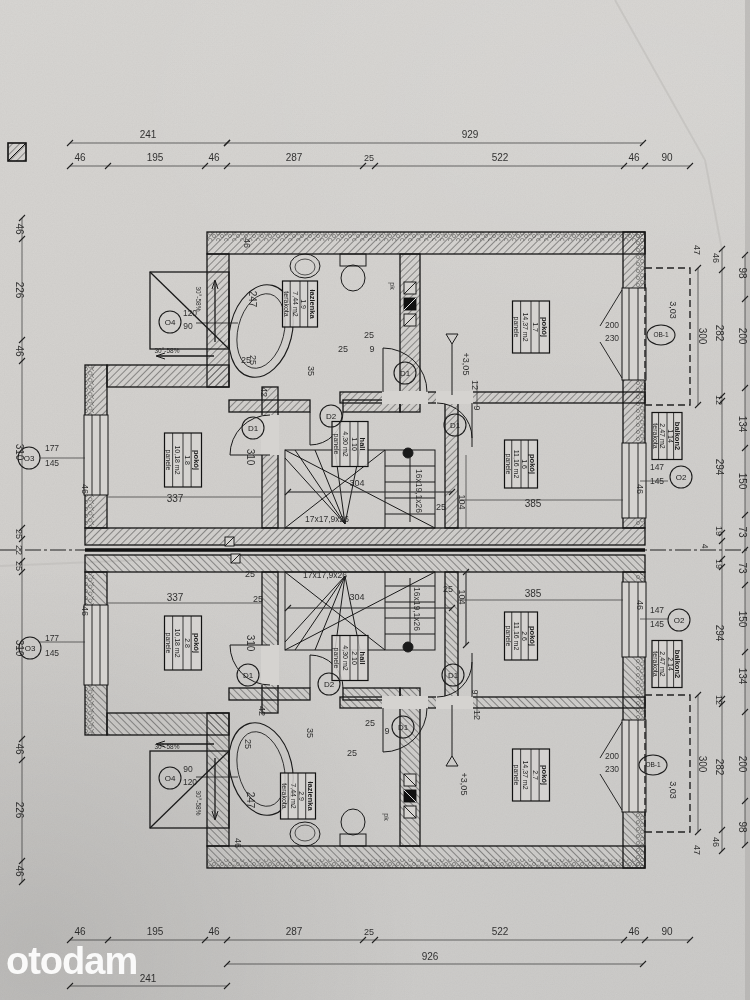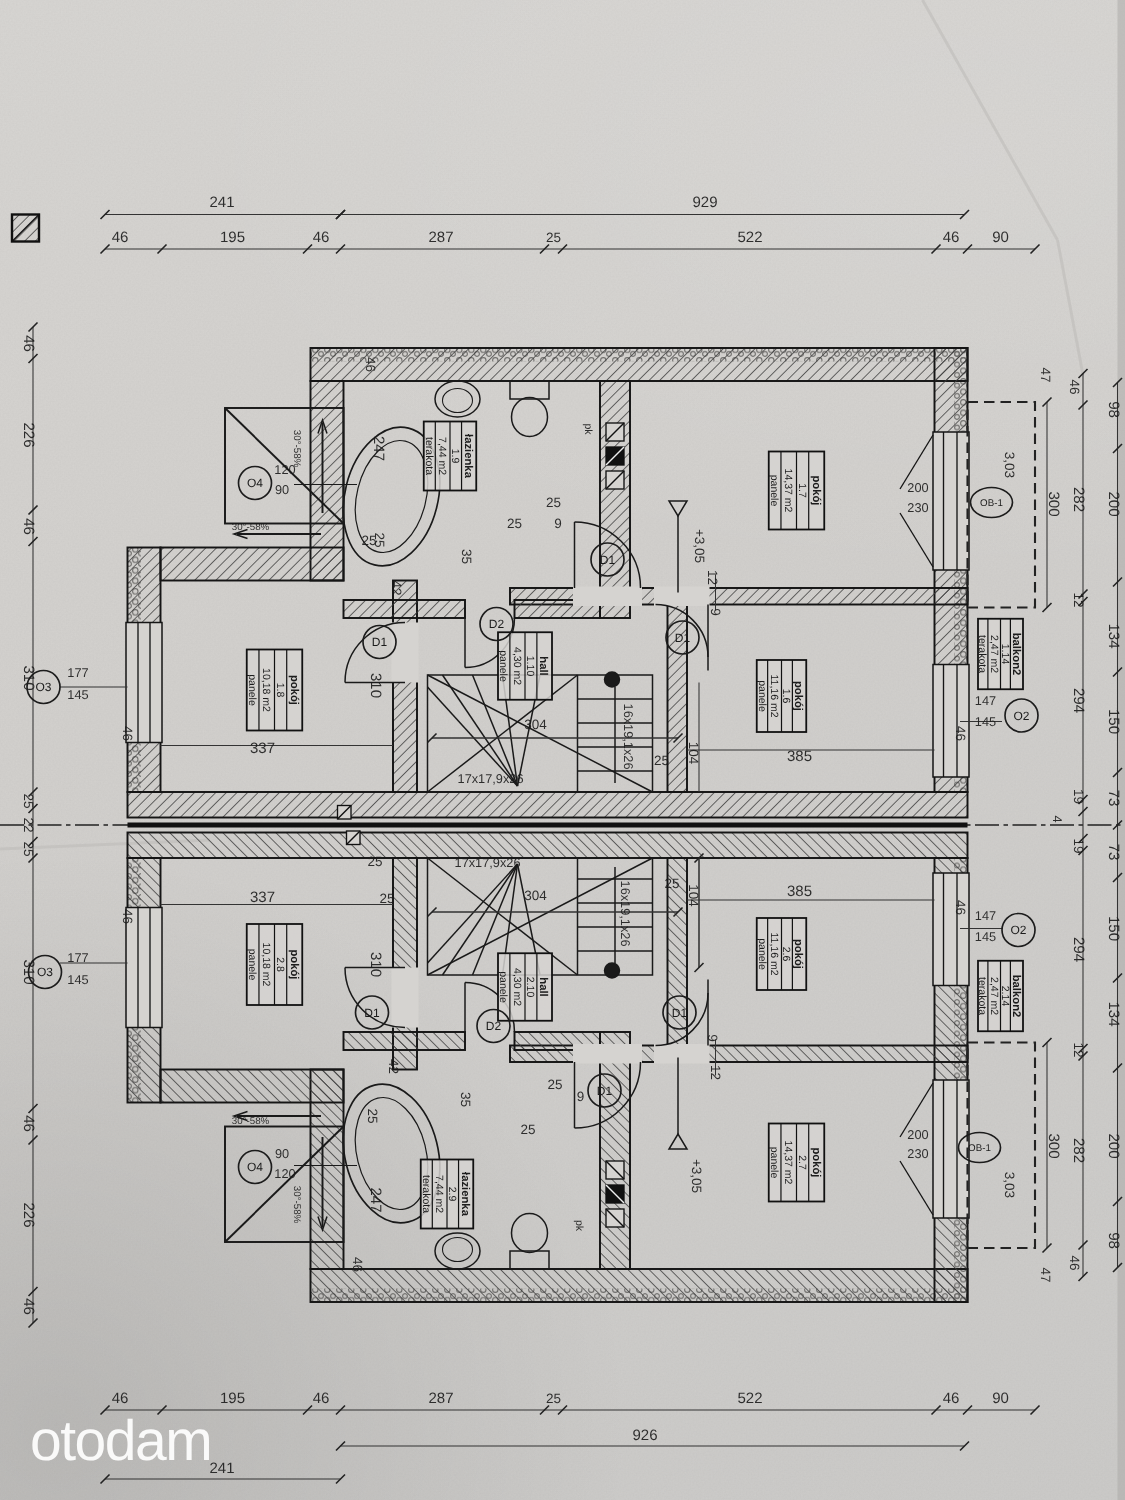--- a/index.html
+++ b/index.html
@@ -5,21 +5,21 @@
   html,body{margin:0;padding:0;}
   body{width:750px;height:1000px;overflow:hidden;position:relative;
        font-family:"Liberation Sans", sans-serif;
        background:linear-gradient(160deg,#d8d6d3 0%,#d3d1ce 40%,#cccbc9 100%);}
   #paper-shading{position:absolute;inset:0;pointer-events:none;
     background:
       radial-gradient(900px 500px at 85% 10%, rgba(255,255,255,0.10), rgba(0,0,0,0) 60%),
       radial-gradient(700px 700px at 5% 95%, rgba(0,0,0,0.10), rgba(0,0,0,0) 55%),
       radial-gradient(1200px 900px at 50% 50%, rgba(0,0,0,0) 70%, rgba(0,0,0,0.07) 100%);}
   svg{position:absolute;left:0;top:0;}
-  #watermark{position:absolute;left:20px;top:940px;font-size:38px;font-weight:normal;
+  #watermark{position:absolute;left:6px;top:940px;font-size:38px;font-weight:bold;
     color:rgba(255,255,255,0.92);letter-spacing:-1px;}
   text{fill:#1c1c1c;}
 </style>
 </head>
 <body>
 
 <div id="paper-shading"></div>
 
 <svg width="750" height="1000" viewBox="0 0 750 1000">
   <defs>

